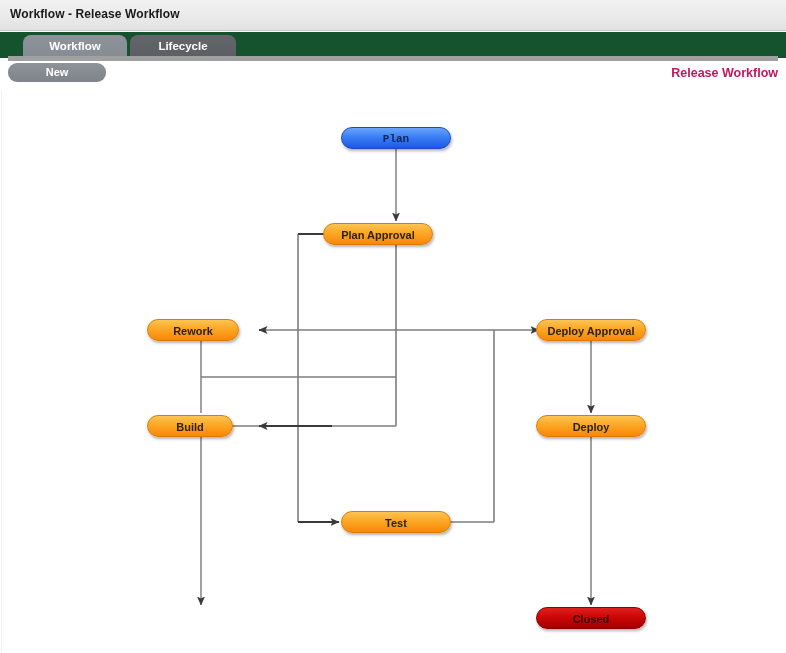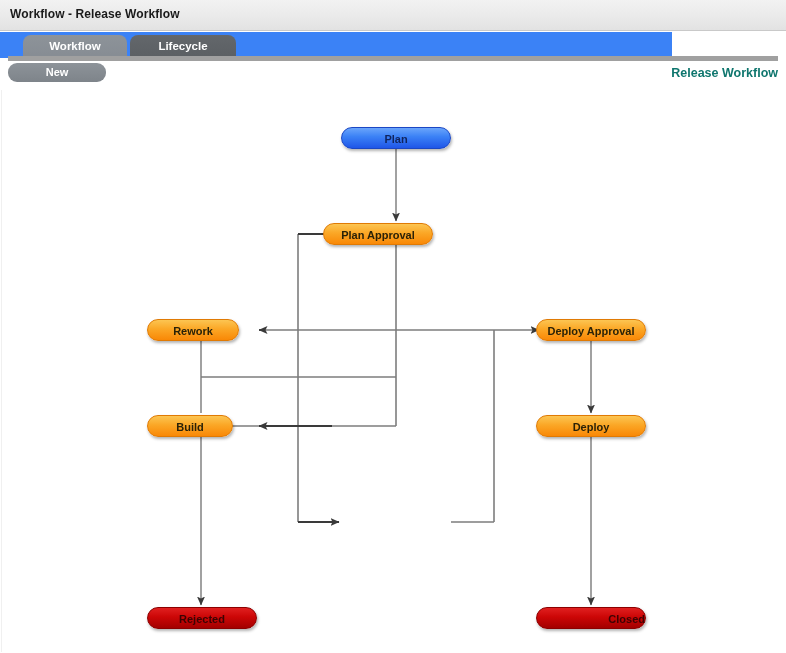--- a/index.html
+++ b/index.html
@@ -30,22 +30,22 @@
     font-size: 12px;
     font-weight: bold;
     color: #1a1a1a;
     letter-spacing: 0.1px;
   }
 
   
   .tabstrip {
     position: absolute;
     left: 0; top: 32px;
-    width: 672px; height: 26px;
-    background: #3b82f6;
+    width: 786px; height: 26px;
+    background: #14532d;
   }
   .tab {
     position: absolute;
     top: 3px;
     height: 23px;
     border-radius: 8px 8px 0 0;
     color: #ffffff;
     font-size: 11.5px;
     font-weight: bold;
     text-align: center;
@@ -90,21 +90,21 @@
     text-align: center;
     line-height: 19px;
     cursor: pointer;
     user-select: none;
   }
   .page-label {
     position: absolute;
     right: 8px; top: 4px;
     font-size: 12.5px;
     font-weight: bold;
-    color: #0f766e;
+    color: #be185d;
   }
 
   
   .canvas {
     position: absolute;
     left: 1px; top: 90px;
     width: 784px; height: 562px;
     background: #ffffff;
     border-left: 1px solid #f0f0f0;
   }
@@ -125,20 +125,21 @@
     color: #1d1d1d;
     cursor: pointer;
     user-select: none;
     box-shadow: 1px 2px 3px rgba(0,0,0,0.30);
     box-sizing: border-box;
   }
   .node-blue {
     background: linear-gradient(to bottom, #6aa5fb 0%, #3c82f6 42%, #1f56e8 100%);
     border: 1px solid #1b47c4;
     color: #10245e;
+    font-family: Liberation Mono, monospace;
   }
   .node-orange {
     background: linear-gradient(to bottom, #fcc552 0%, #fba726 45%, #f98806 100%);
     border: 1px solid #e07a04;
     color: #2b2207;
   }
   .node-red {
     background: linear-gradient(to bottom, #e02020 0%, #cc0606 45%, #a30000 100%);
     border: 1px solid #8c0000;
     color: #3c0303;
@@ -220,18 +221,18 @@
   <div class="node node-orange" style="left:321px; top:133px; width:110px;">Plan Approval</div>
 
   <div class="node node-orange" style="left:145px; top:229px; width:92px;">Rework</div>
 
   <div class="node node-orange" style="left:534px; top:229px; width:110px;">Deploy Approval</div>
 
   <div class="node node-orange" style="left:145px; top:325px; width:86px;">Build</div>
 
   <div class="node node-orange" style="left:534px; top:325px; width:110px;">Deploy</div>
 
-
-  <div class="node node-red" style="left:145px; top:517px; width:110px;">Rejected</div>
-
-  <div class="node node-red" style="left:534px; top:517px; width:110px;text-align:right;">Closed</div>
+  <div class="node node-orange" style="left:339px; top:421px; width:110px;">Test</div>
+
+
+  <div class="node node-red" style="left:534px; top:517px; width:110px;">Closed</div>
 
 </div>
 
 </body></html>

